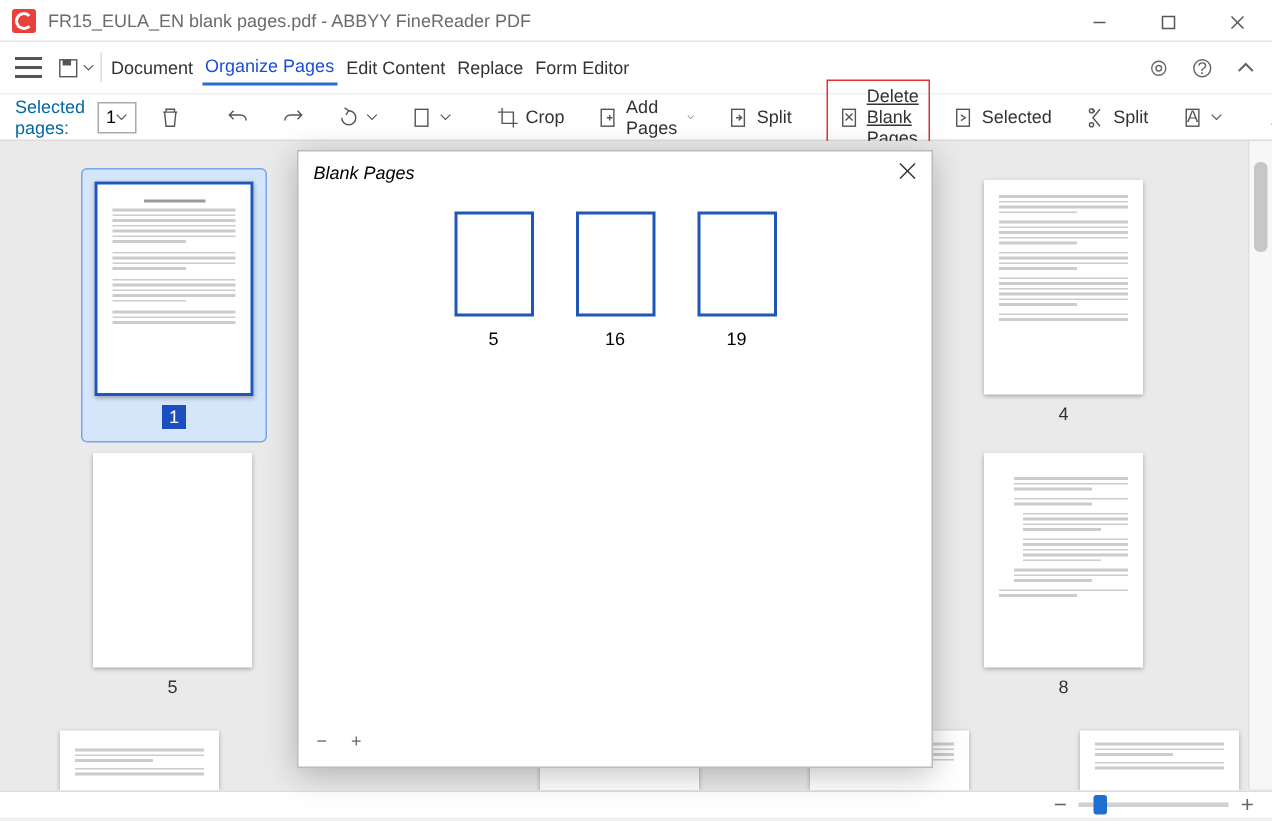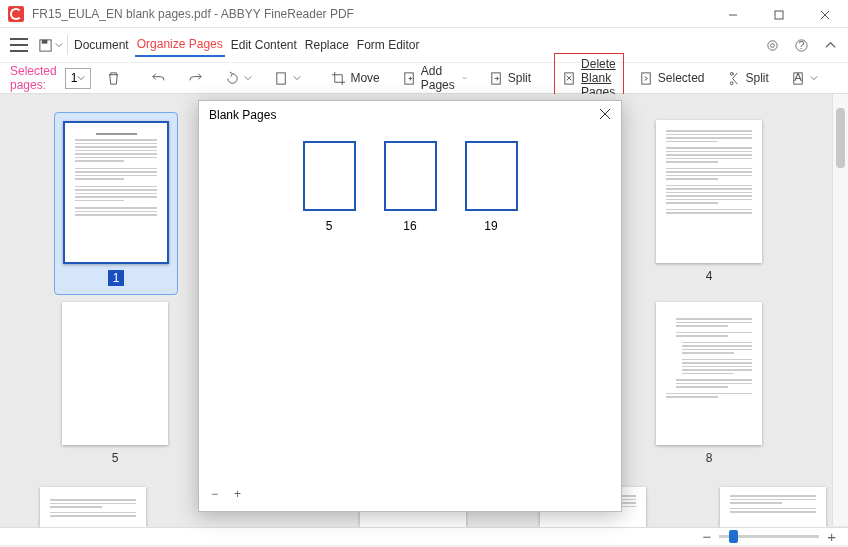--- a/index.html
+++ b/index.html
@@ -9,24 +9,24 @@
 .app-icon::after{content:"";position:absolute;width:8px;height:8px;border:2px solid #fff;border-radius:50%;top:2px;left:2px;border-right-color:transparent;}
 .title-text{color:#6b6b6b;flex:1;}
 .win-controls{display:flex;height:100%;}
 .win-btn{width:46px;height:30px;display:flex;align-items:center;justify-content:center;color:#555;}
 .win-btn svg{stroke:#555;fill:none;}
 .menubar{height:34px;background:#fff;display:flex;align-items:center;padding:0 10px;gap:4px;}
 .hamburger{width:18px;height:14px;display:flex;flex-direction:column;justify-content:space-between;margin-right:6px;}
 .hamburger span{height:2px;background:#555;}
 .save-drop{display:flex;align-items:center;gap:2px;color:#555;}
 .menu-item{color:#333;padding:4px 2px;}
-.menu-item.active{color:#ef4444;border-bottom:2px solid #2a6bd4;}
+.menu-item.active{color:#1d4ed8;border-bottom:2px solid #2a6bd4;}
 .menubar-right{margin-left:auto;display:flex;gap:14px;align-items:center;color:#666;}
 .toolbar{height:32px;background:#fff;display:flex;align-items:center;padding:0 10px;gap:8px;border-top:1px solid #eee;border-bottom:1px solid #ddd;}
-.sel-label{color:#ec4899;}
+.sel-label{color:#0369a1;}
 .sel-dd{width:92px;height:21px;border:1px solid #aaa;background:#fff;display:flex;align-items:center;padding:0 5px;justify-content:space-between;}
 .tbtn{display:flex;align-items:center;gap:4px;padding:3px 6px;color:#333;border:1px solid transparent;}
 .tbtn.high{border:1px solid #d33;padding:3px 7px;text-decoration:underline;}
 .sep{width:1px;height:20px;background:#ddd;}
 .ic{width:15px;height:15px;display:inline-block;flex-shrink:0;}
 .content{position:relative;height:451px;background:#eaeaea;}
 .scroll-v{position:absolute;right:0;top:0;width:16px;height:432px;background:#f7f7f7;border-left:1px solid #e0e0e0;}
 .scroll-thumb{position:absolute;left:3px;top:14px;width:9px;height:60px;background:#c7c7c7;border-radius:4px;}
 .thumb{display:flex;flex-direction:column;align-items:center;gap:6px;}
 .thumb .page{width:106px;height:143px;background:#fff;box-shadow:0 1px 3px rgba(0,0,0,0.3);padding:10px;overflow:hidden;}
@@ -35,21 +35,21 @@
 .thumb .num{color:#333;}
 .thumb.selected .num{background:#1b4fc1;color:#fff;padding:1px 5px;}
 .fkln{height:1.5px;background:#ccc;margin-bottom:2px;}
 .fkln.s{width:60%;}
 .partials{position:absolute;bottom:18px;left:40px;right:40px;display:flex;justify-content:space-between;}
 .partial{width:106px;height:40px;background:#fff;box-shadow:0 1px 3px rgba(0,0,0,0.3);padding:8px 10px 0 10px;overflow:hidden;}
 .zoombar{position:absolute;bottom:0;left:0;right:0;height:18px;background:#fff;border-top:1px solid #ddd;display:flex;align-items:center;justify-content:flex-end;padding:0 12px;gap:8px;}
 .zoom-track{width:100px;height:3px;background:#d0d0d0;position:relative;}
 .zoom-knob{position:absolute;top:-5px;left:10px;width:9px;height:13px;background:#1f6fd0;border-radius:2px;}
 .modal{position:absolute;top:100px;left:198px;width:424px;height:412px;background:#fff;border:1px solid #bbb;box-shadow:0 4px 20px rgba(0,0,0,0.25);}
-.mhdr{height:28px;display:flex;align-items:center;padding:0 10px;justify-content:space-between;}
+.mhdr{height:28px;display:flex;align-items:center;padding:0 10px;justify-content:space-between;font-style:italic;}
 .mbody{padding:12px 24px;display:flex;gap:28px;justify-content:center;}
 .bthumb{display:flex;flex-direction:column;align-items:center;gap:8px;}
 .bpage{width:53px;height:70px;border:2px solid #1f57b7;background:#fff;}
 .mfoot{position:absolute;bottom:10px;left:12px;right:12px;display:flex;align-items:center;}
 .zoom-ctl{display:flex;gap:16px;color:#666;font-size:18px;}
 .mbtns{margin-left:auto;display:flex;gap:8px;}
 .mbtn{padding:5px 10px;border:1px solid #999;background:#fdfdfd;}
 .mbtn.primary{border:1px solid #3a7bd5;background:#eef5ff;}
 .chev{width:8px;height:8px;}
 </style>
@@ -154,21 +154,21 @@
       </svg>
       <svg class="chev" viewBox="0 0 10 10">
         <path d="M1 3 L5 7 L9 3" fill="none" stroke="#555"></path>
       </svg>
     </div>
   <div class="sep"></div>
   <div class="tbtn">
       <svg class="ic" viewBox="0 0 16 16">
         <path d="M4 1v11h11M1 4h11v11" fill="none" stroke="#555"></path>
       </svg>
-      <span>Move</span>
+      <span>Crop</span>
     </div>
   <div class="tbtn">
       <svg class="ic" viewBox="0 0 16 16">
         <rect x="3" y="2" width="9" height="12" fill="none" stroke="#555"></rect>
         <path d="M7 8h4M9 6v4" stroke="#555"></path>
       </svg>
       <span>Add Pages</span>
       <svg class="chev" viewBox="0 0 10 10">
         <path d="M1 3 L5 7 L9 3" fill="none" stroke="#555"></path>
       </svg>

